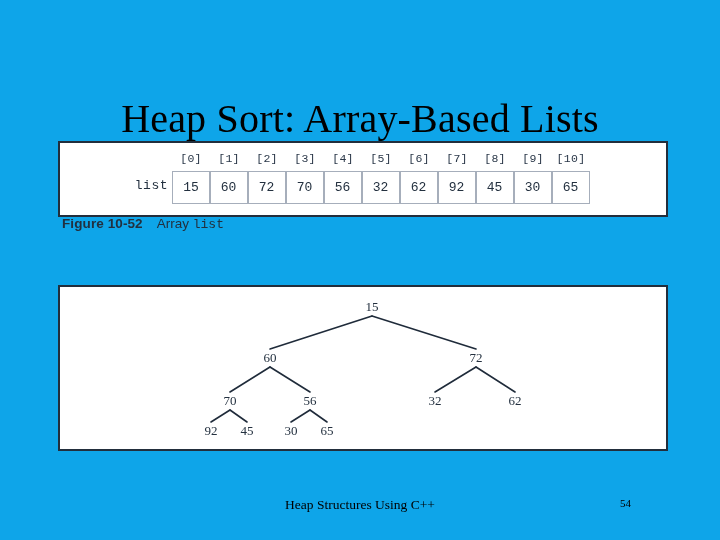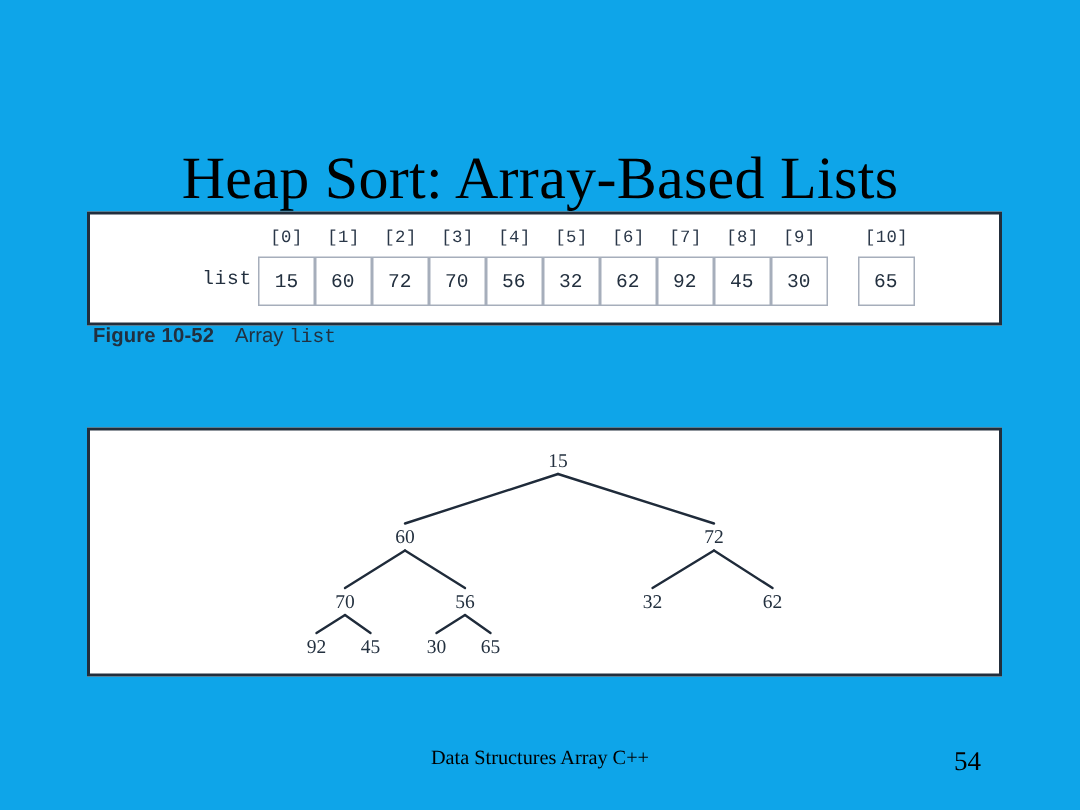--- a/index.html
+++ b/index.html
@@ -148,23 +148,23 @@
     text-align: center;
     font-family: "Liberation Serif", serif;
     font-size: 13.5px;
     color: #000000;
   }
   #footer-page {
     position: absolute;
     left: 620px;
     top: 497px;
     width: 50px;
-    text-align: center;
-    font-family: "Liberation Serif", serif;
-    font-size: 18px;
+    text-align: left;
+    font-family: "Liberation Serif", serif;
+    font-size: 11px;
     color: #000000;
   }
 </style>
 </head>
 <body>
 
 <div id="slide">
 
   <h1 id="slide-title">Heap Sort: Array-Based Lists</h1>
 
@@ -206,21 +206,21 @@
         <div class="array-cell">92</div>
       </div>
       <div class="array-col" style="position: relative;">
         <div class="array-index">[8]</div>
         <div class="array-cell">45</div>
       </div>
       <div class="array-col" style="position: relative;">
         <div class="array-index">[9]</div>
         <div class="array-cell">30</div>
       </div>
-      <div class="array-col" style="position: relative; margin-left: 20px;">
+      <div class="array-col" style="position: relative;">
         <div class="array-index">[10]</div>
         <div class="array-cell">65</div>
       </div>
     </div>
 
   <div id="caption-1" class="figure-caption">
     <span class="cap-label">Figure 10-52</span><span class="cap-text">Array </span><span class="cap-mono">list</span>
   </div>
 
   <div id="figure-2-frame" class="figure-frame"></div>
@@ -247,16 +247,16 @@
         <text x="377" y="120" text-anchor="middle" class="tree-node-text">32</text>
         <text x="457" y="120" text-anchor="middle" class="tree-node-text">62</text>
         <text x="153" y="150" text-anchor="middle" class="tree-node-text">92</text>
         <text x="189" y="150" text-anchor="middle" class="tree-node-text">45</text>
         <text x="233" y="150" text-anchor="middle" class="tree-node-text">30</text>
         <text x="269" y="150" text-anchor="middle" class="tree-node-text">65</text>
       </g>
   </svg>
 
 
-  <div id="footer-text">Data Structures Array C++</div>
+  <div id="footer-text">Heap Structures Using C++</div>
   <div id="footer-page">54</div>
 
 </div>
 
 </body></html>

